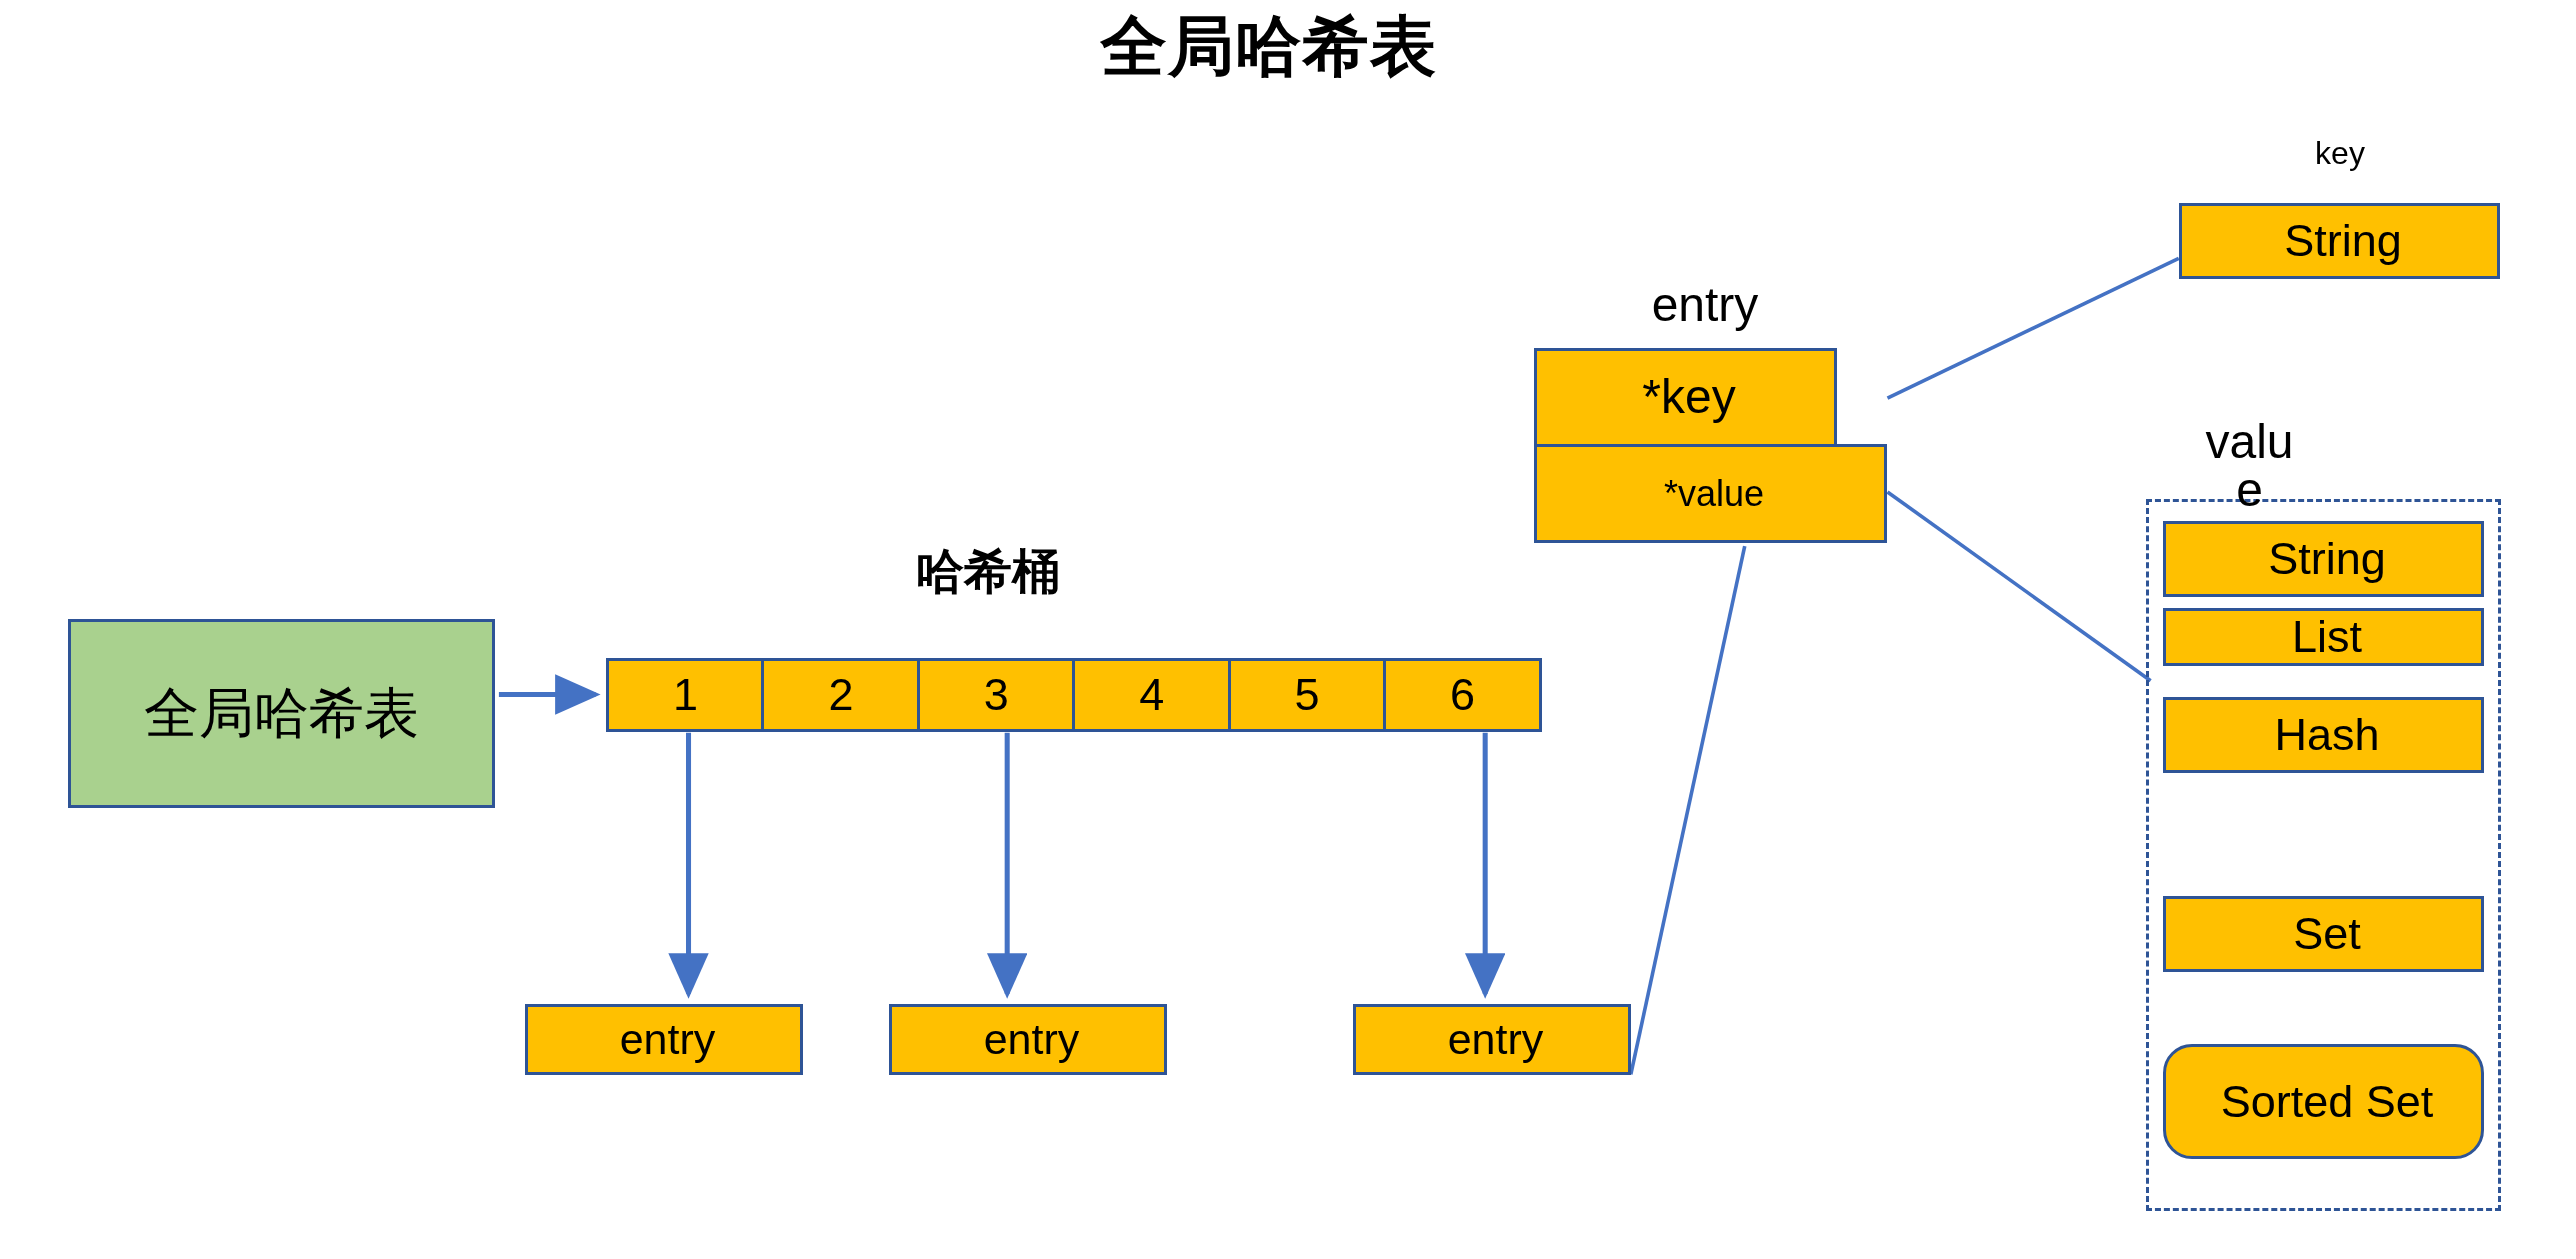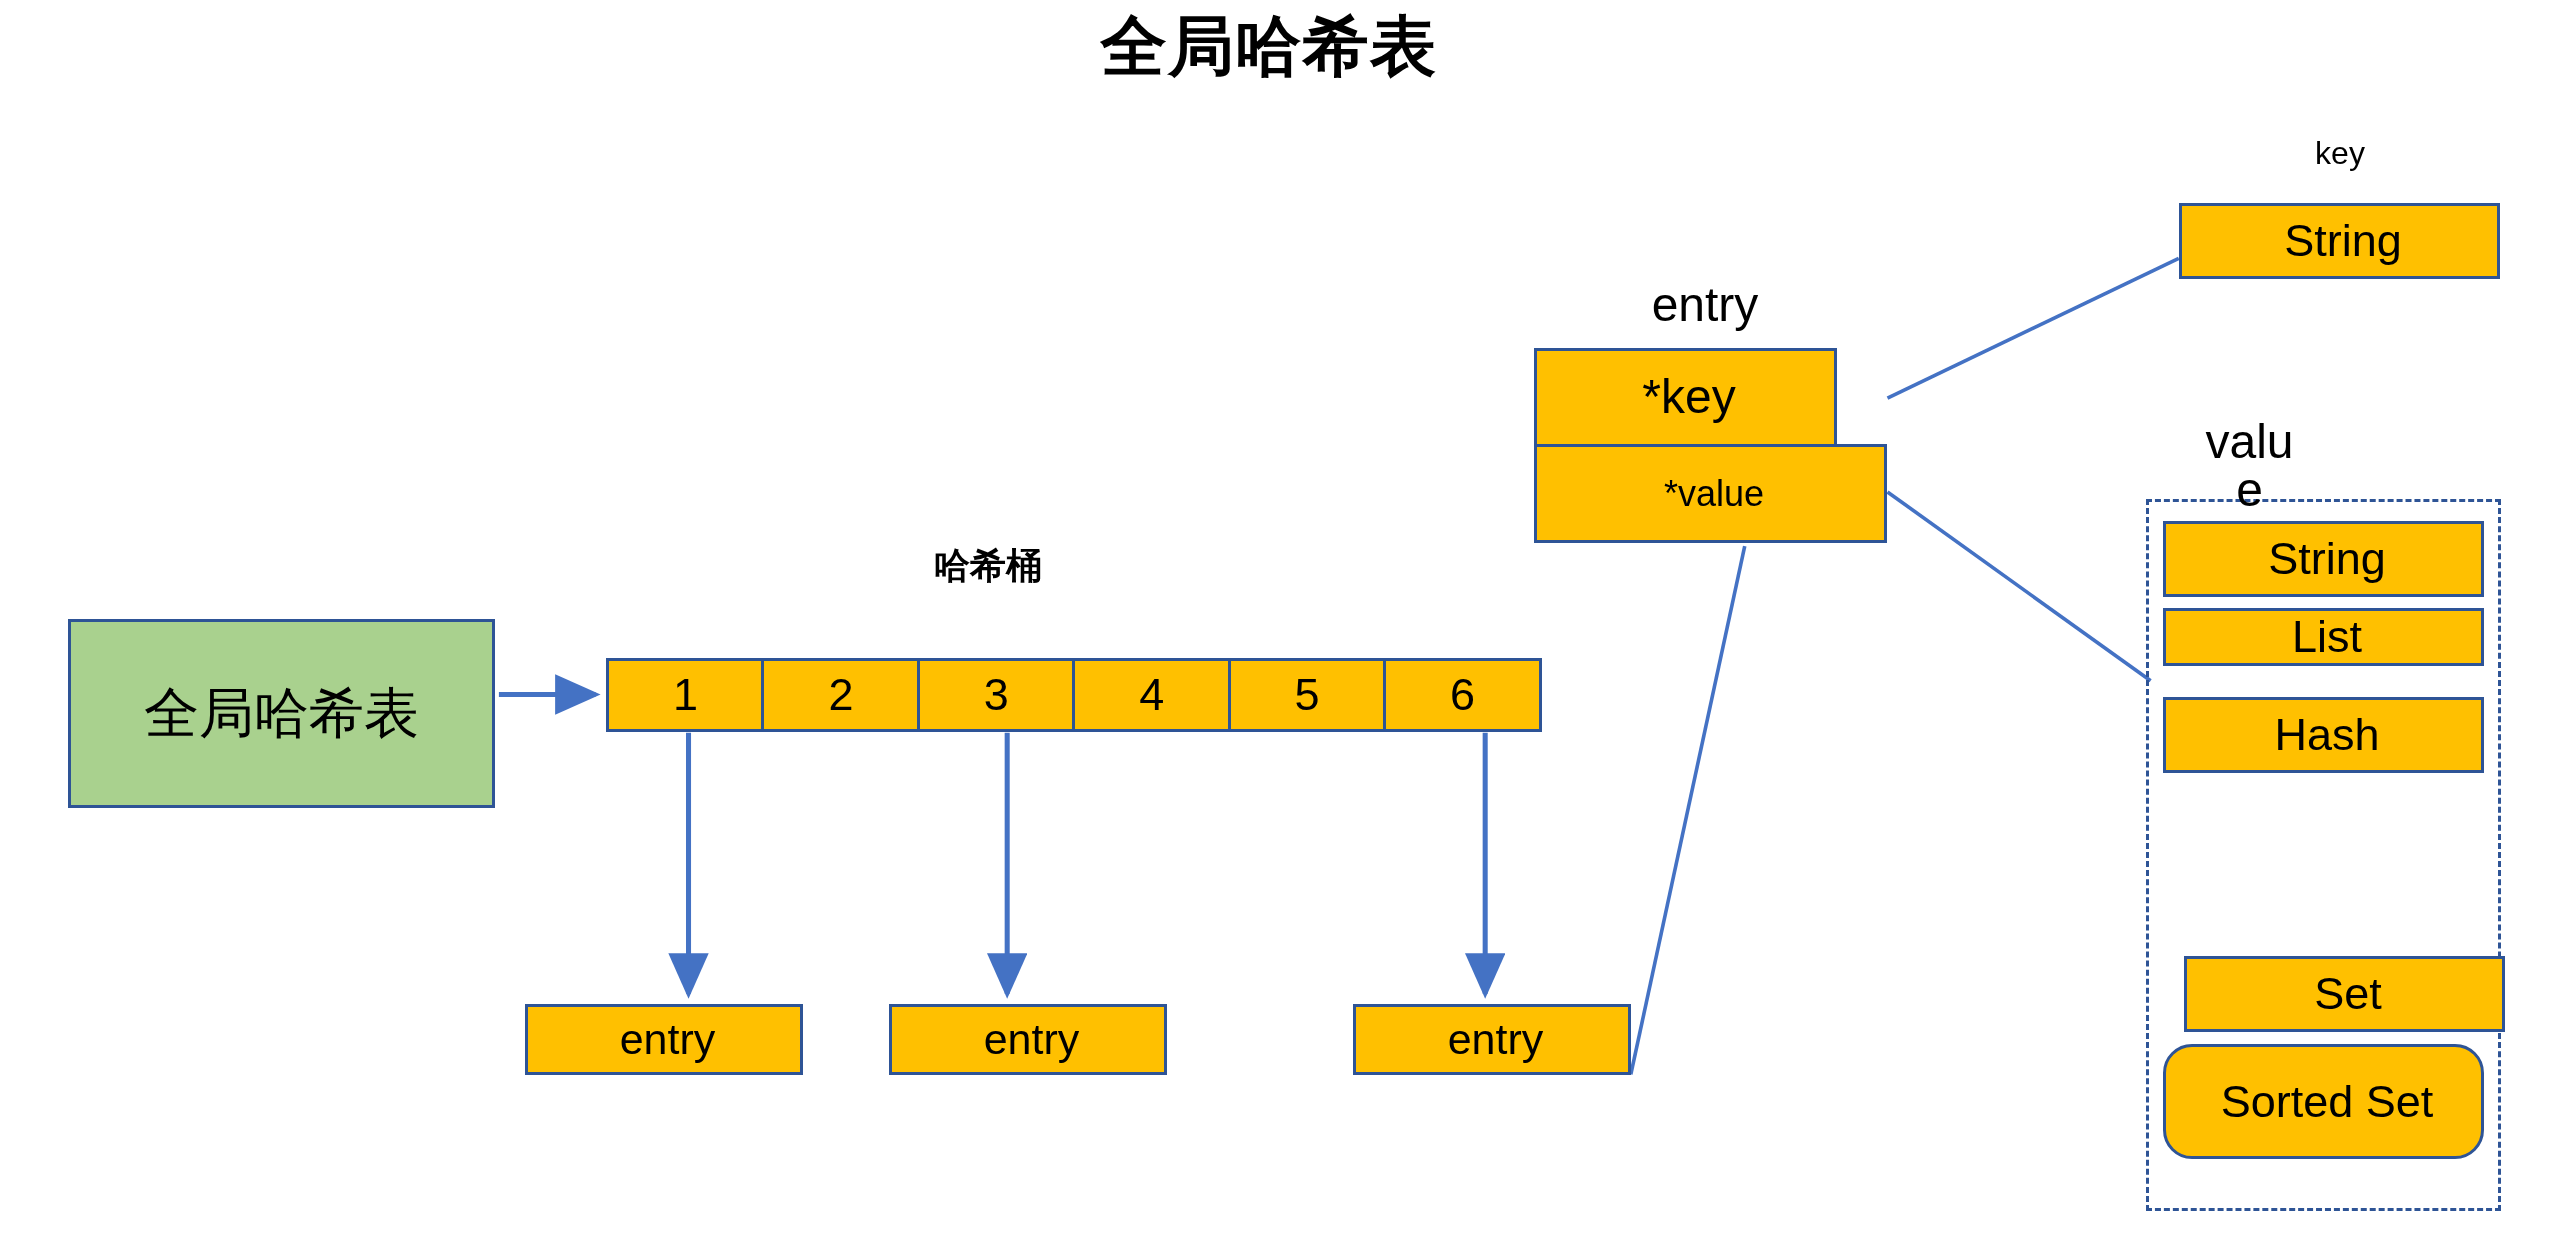--- a/index.html
+++ b/index.html
@@ -70,21 +70,21 @@
     top: 619px;
     width: 427px;
     height: 189px;
     font-size: 55px;
   }
   
   #bucket-label {
     left: 858px;
     top: 548px;
     width: 260px;
-    font-size: 36px;
+    font-size: 48px;
     font-weight: 700;
   }
   
   #bucket-row {
     position: absolute;
     left: 606px;
     top: 658px;
     height: 74px;
     display: flex;
     z-index: 2;
@@ -170,21 +170,21 @@
     left: 2163px;
     width: 321px;
     font-size: 45px;
   }
   #value-box-0 { top: 521px;  height: 76px; }
   #value-box-1 { top: 608px;  height: 58px; }
   #value-box-2 { top: 697px;  height: 76px; }
   #value-box-3 { top: 786px; height: 76px; }
   #value-box-4 { top: 1040px; height: 76px; }
   
-  #value-box-3 { top: 956px; margin-left: 21px; }
+  #value-box-3 { top: 896px; }
   #value-box-4 { top: 1044px; height: 115px; border-radius: 29px; }
 </style>
 </head>
 <body>
 
 <div id="canvas">
 
   <svg id="wires" viewBox="0 0 3573 1747" xmlns="http://www.w3.org/2000/svg">
     <defs>
       <marker id="arrowhead" markerWidth="9" markerHeight="8" refX="8" refY="4" orient="auto" markerUnits="strokeWidth">

